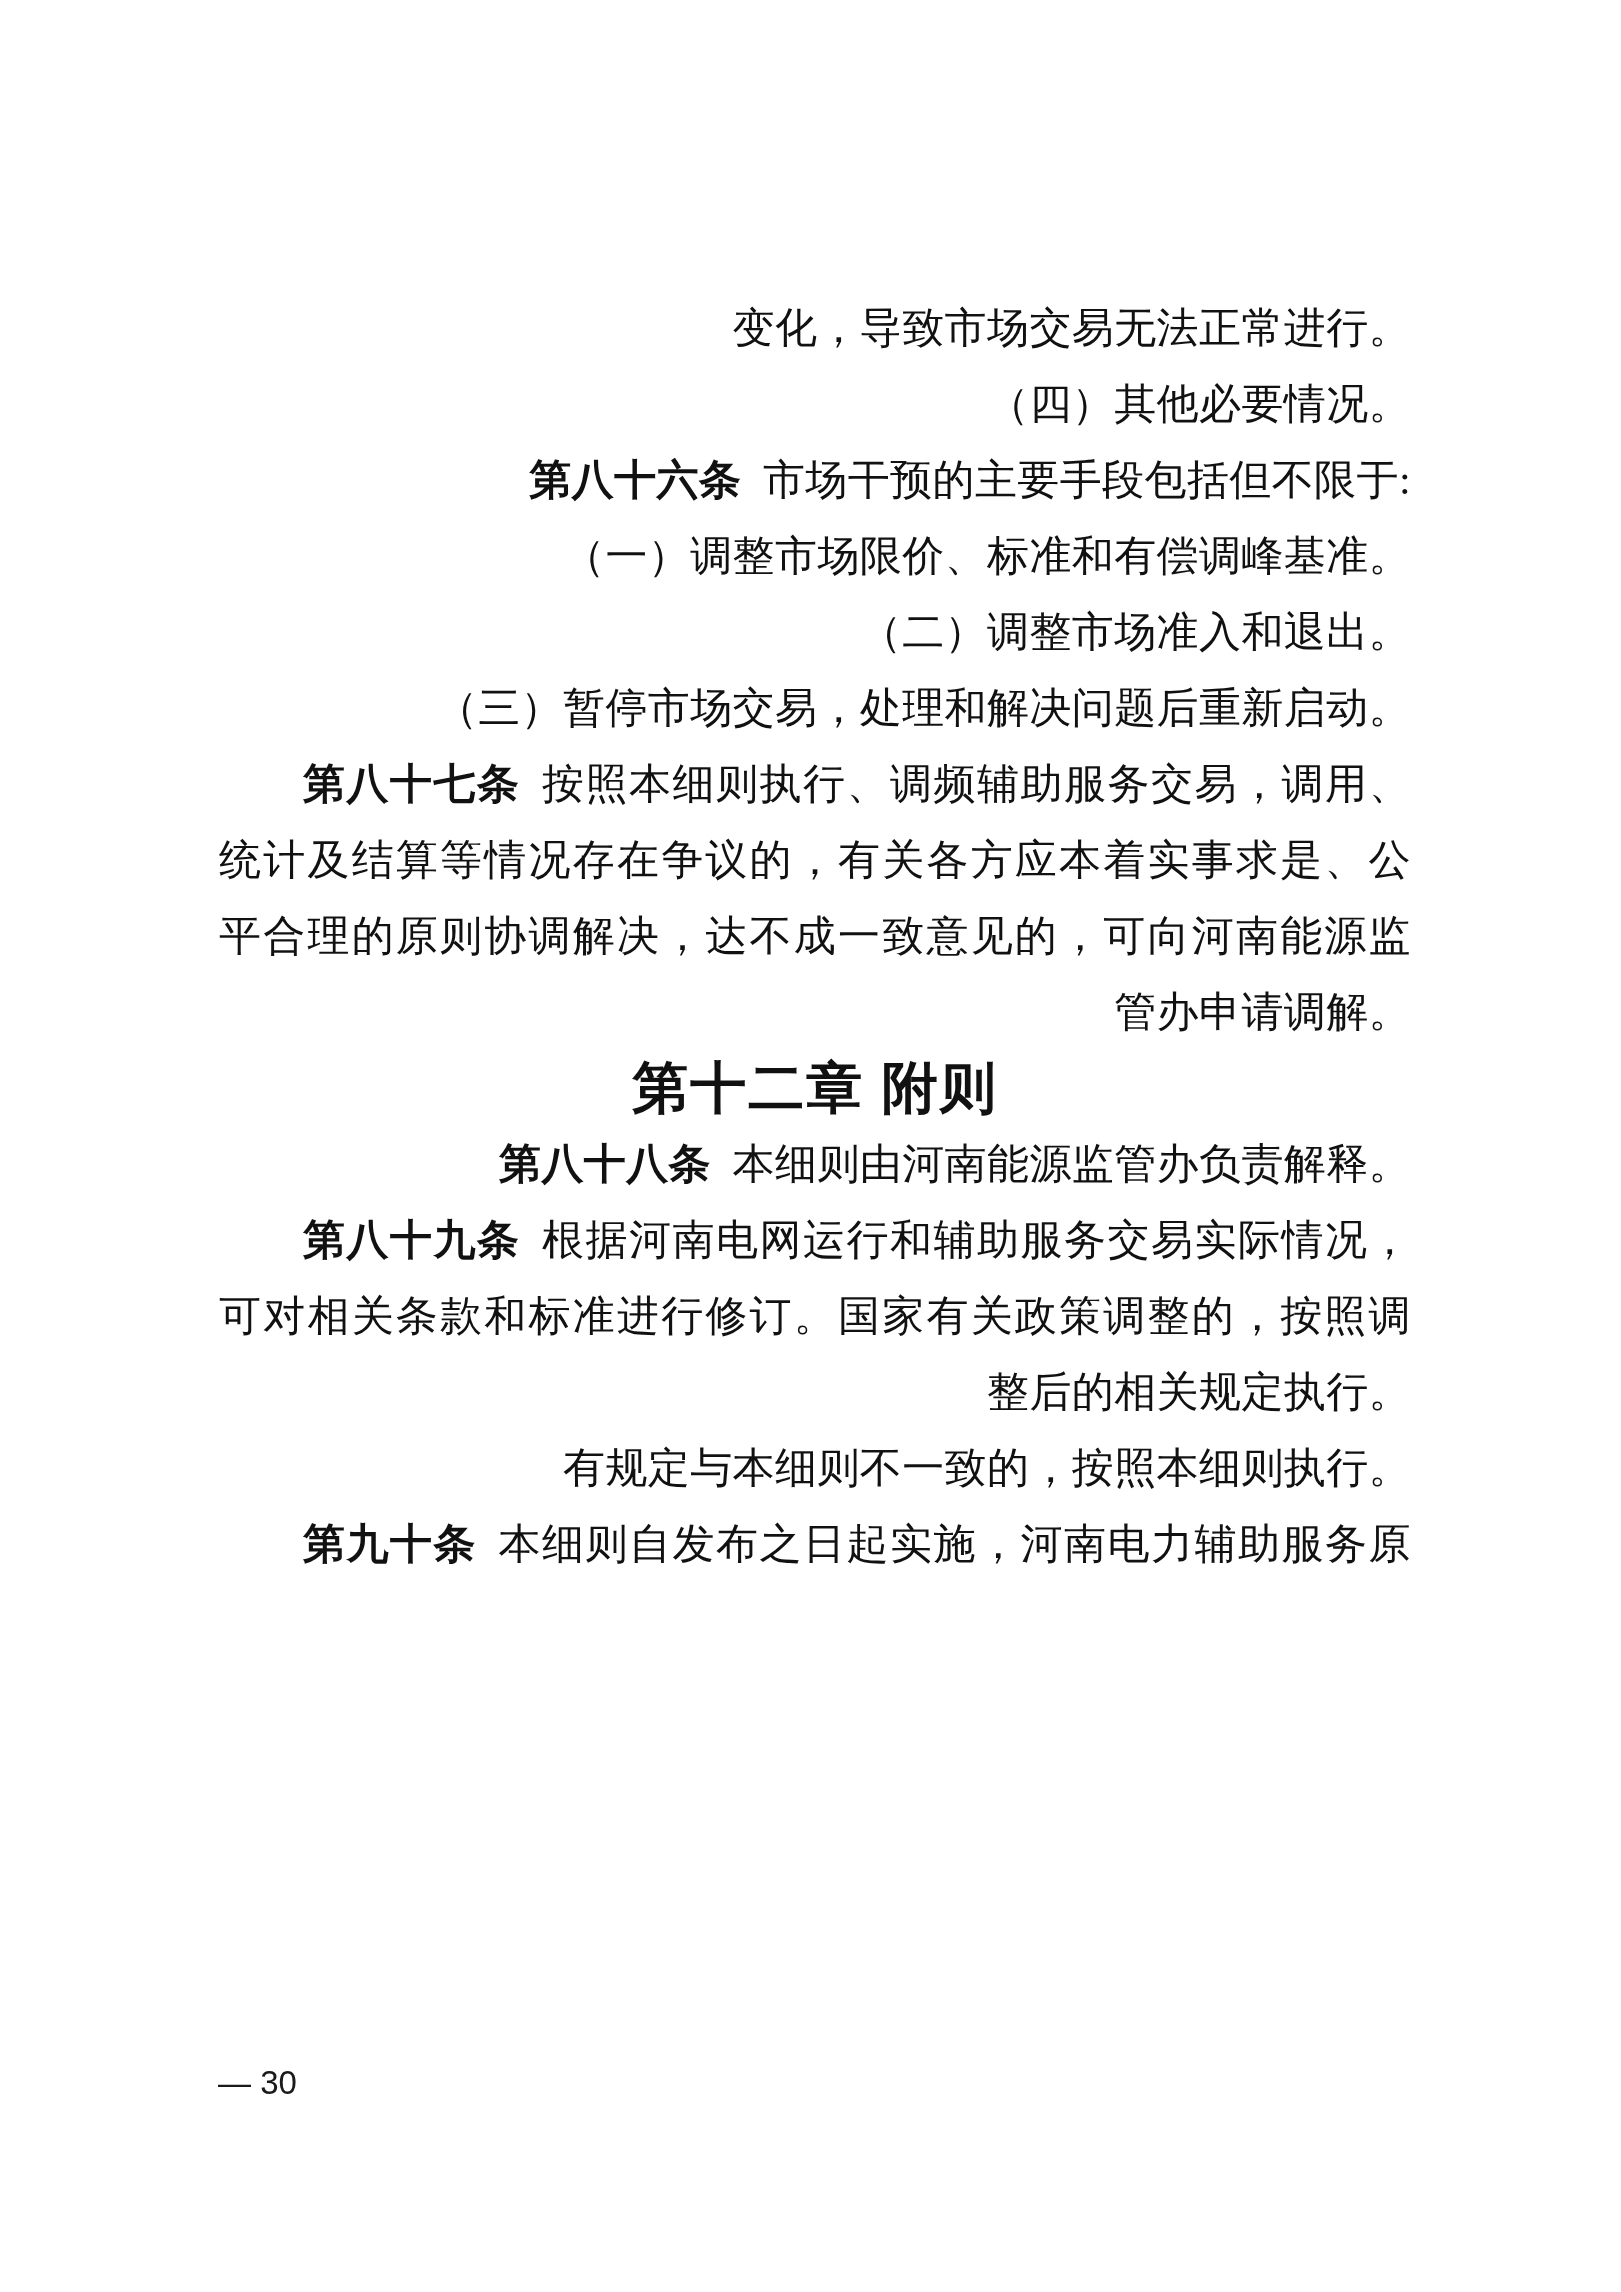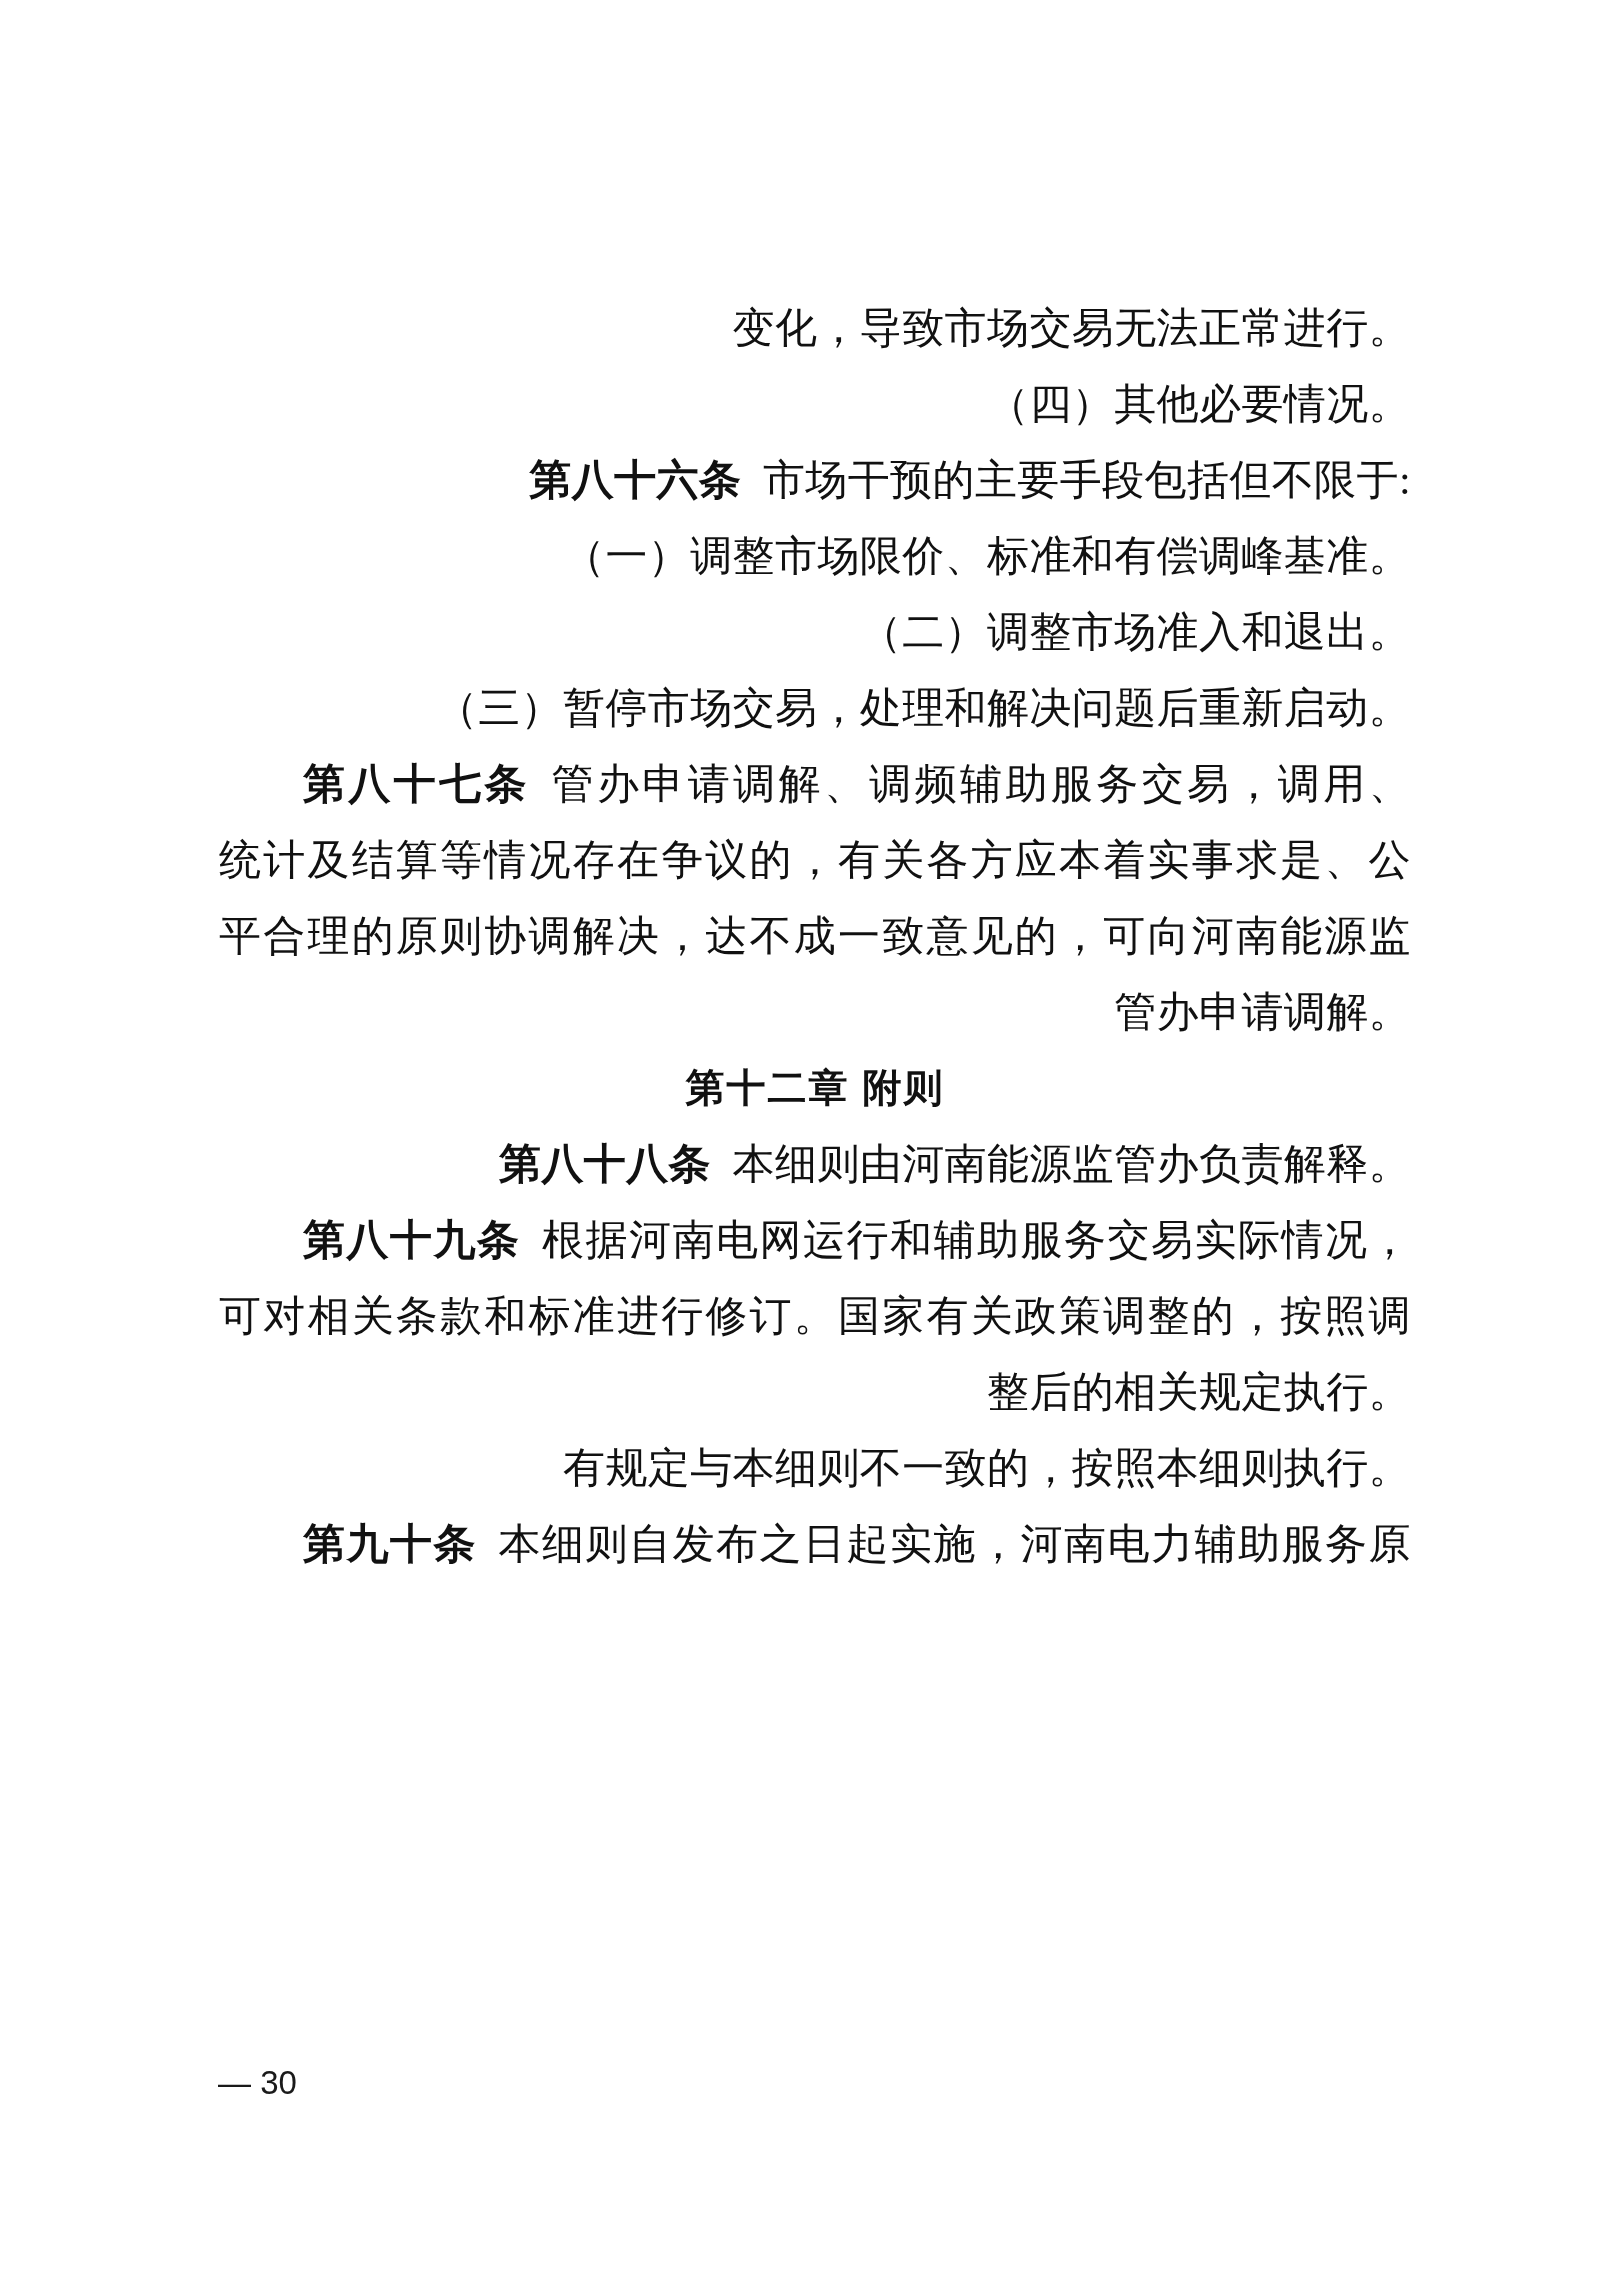--- a/index.html
+++ b/index.html
@@ -36,21 +36,21 @@
     text-align: justify;
     text-align-last: justify;
   }
   .article-no {
     font-weight: bold;
     margin-right: 21.6px;
   }
   .chapter {
     font-family: "Liberation Sans", "DejaVu Sans", sans-serif;
     font-weight: bold;
-    font-size: 39px;
+    font-size: 56px;
     text-align: right;
     text-align-last: center;
     letter-spacing: 2px;
   }
   .footer {
     position: absolute;
     left: 218px;
     top: 2061px;
     font-family: "Liberation Sans", "DejaVu Sans", sans-serif;
     font-size: 33px;
@@ -69,21 +69,21 @@
     <div class="ln ind">（四）其他必要情况。</div>
 
     <div class="ln ind"><span class="article-no">第八十六条</span><span>市场干预的主要手段包括但不限于:</span></div>
 
     <div class="ln ind">（一）调整市场限价、标准和有偿调峰基准。</div>
 
     <div class="ln ind">（二）调整市场准入和退出。</div>
 
     <div class="ln ind">（三）暂停市场交易，处理和解决问题后重新启动。</div>
 
-    <div class="ln ind just"><span class="article-no">第八十七条</span><span>管办申请调解、调频辅助服务交易，调用、</span></div>
+    <div class="ln ind just"><span class="article-no">第八十七条</span><span>按照本细则执行、调频辅助服务交易，调用、</span></div>
 
     <div class="ln just">统计及结算等情况存在争议的，有关各方应本着实事求是、公</div>
 
     <div class="ln just">平合理的原则协调解决，达不成一致意见的，可向河南能源监</div>
 
     <div class="ln">管办申请调解。</div>
 
     <div class="ln chapter">第十二章 附则</div>
 
     <div class="ln ind"><span class="article-no">第八十八条</span><span>本细则由河南能源监管办负责解释。</span></div>

